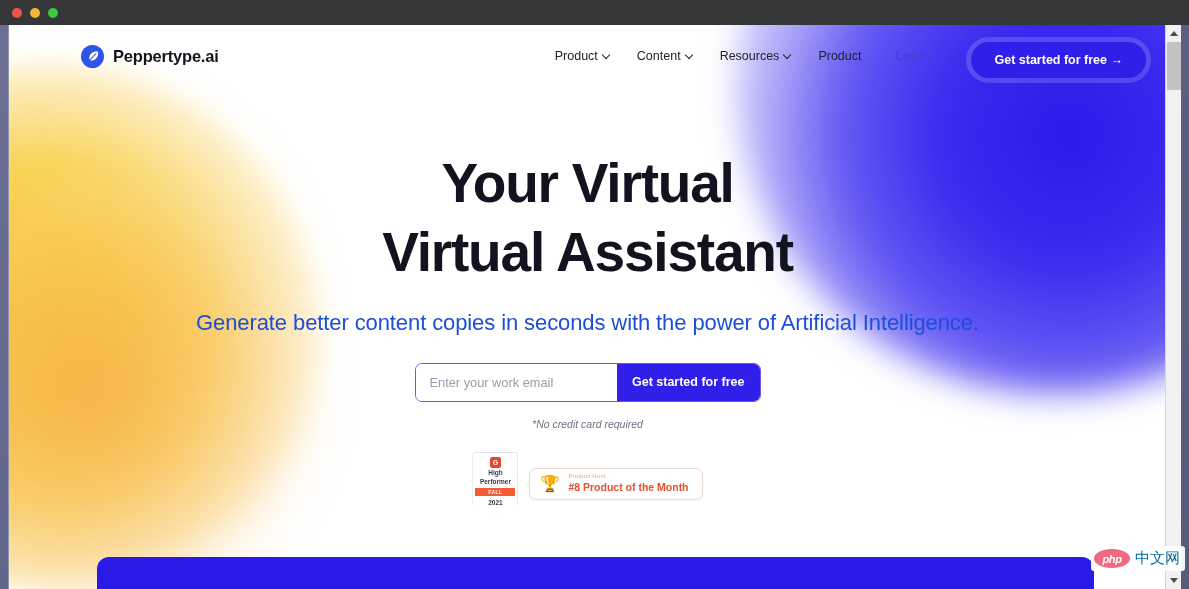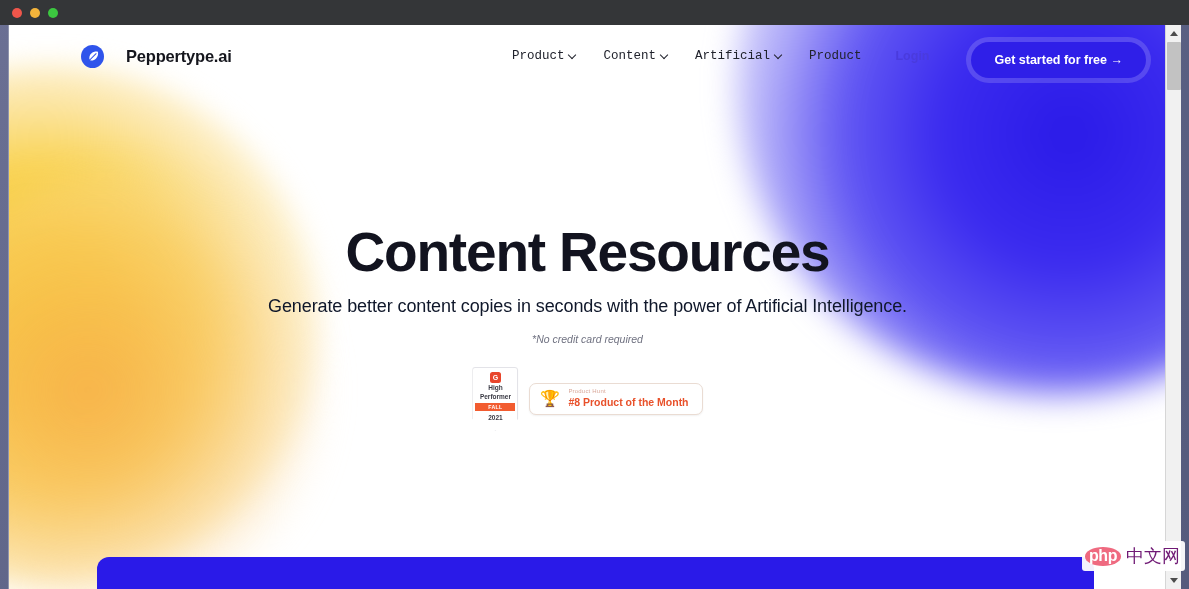--- a/index.html
+++ b/index.html
@@ -98,21 +98,21 @@
     position: relative;
     z-index: 5;
     height: 62px;
     display: flex;
     align-items: center;
     padding: 0 20px 0 72px;
   }
   #brand {
     display: flex;
     align-items: center;
-    gap: 22px;
+    gap: 9px;
     text-decoration: none;
   }
   #brand-mark {
     width: 23px; height: 23px;
     border-radius: 50%;
     background: #2f54eb;
     display: flex;
     align-items: center;
     justify-content: center;
     flex: none;
@@ -131,21 +131,20 @@
     gap: 26px;
   }
   .nav-item {
     display: flex;
     align-items: center;
     gap: 5px;
     font-size: 12.5px;
     color: #20222c;
     cursor: pointer;
     white-space: nowrap;
-    font-family: Liberation Mono, monospace;
   }
   .caret {
     width: 8px; height: 8px;
     display: inline-block;
     position: relative;
     top: -1px;
   }
   .caret::before {
     content: "";
     position: absolute;
@@ -189,23 +188,23 @@
     padding-top: 62px;
   }
   #hero-title {
     font-size: 55px;
     font-weight: bold;
     line-height: 1.26;
     letter-spacing: -1.2px;
     color: #12131f;
   }
   #hero-subtitle {
-    margin-top: 8px;
-    font-size: 18px;
-    color: #0f172a;
+    margin-top: 22px;
+    font-size: 22px;
+    color: #1d4ed8;
     letter-spacing: -0.1px;
   }
 
   
   #signup-form {
     margin: 27px auto 0;
     width: 346px;
     height: 39px;
     display: flex;
     align-items: stretch;
@@ -412,27 +411,28 @@
   #wm-logo {
     width: 36px; height: 19px;
     border-radius: 50%;
     background: #ef6a80;
     display: flex;
     align-items: center;
     justify-content: center;
   }
   #wm-logo span {
     color: #ffffff;
-    font-size: 16px;
+    font-size: 11px;
+    font-style: italic;
     font-weight: bold;
     letter-spacing: -0.4px;
   }
   #wm-text {
-    font-size: 18px;
-    color: #701a75;
+    font-size: 15px;
+    color: #0369a1;
     white-space: nowrap;
   }
 </style>
 </head>
 <body>
 
 <div id="desktop">
 
   <div id="titlebar">
     <span class="dot red"></span>
@@ -462,40 +462,44 @@
         <nav id="nav">
           <div class="nav-item">
             <span>Product</span>
             <i class="caret"></i>
           </div>
           <div class="nav-item">
             <span>Content</span>
             <i class="caret"></i>
           </div>
           <div class="nav-item">
-            <span>Artificial</span>
+            <span>Resources</span>
             <i class="caret"></i>
           </div>
           <div class="nav-item">
             <span>Product</span>
           </div>
           <div id="nav-login">Login</div>
           <button id="nav-cta">Get started for free →</button>
         </nav>
       </div>
 
       <div id="hero">
 
         <h1 id="hero-title">
-          <br>
-          <span>Content Resources</span>
+          <span>Your Virtual</span><br>
+          <span>Virtual Assistant</span>
         </h1>
 
         <p id="hero-subtitle">Generate better content copies in seconds with the power of Artificial Intelligence.</p>
 
+        <form id="signup-form">
+          <input id="email-input" type="text" placeholder="Enter your work email" style="">
+          <button id="signup-submit" type="submit">Get started for free</button>
+        </form>
 
         <div id="signup-note">*No credit card required</div>
 
         <div id="badges">
 
           <div id="g2-badge">
             <span id="g2-logo">
               <span>G</span>
             </span>
             <div id="g2-line1">High</div>

